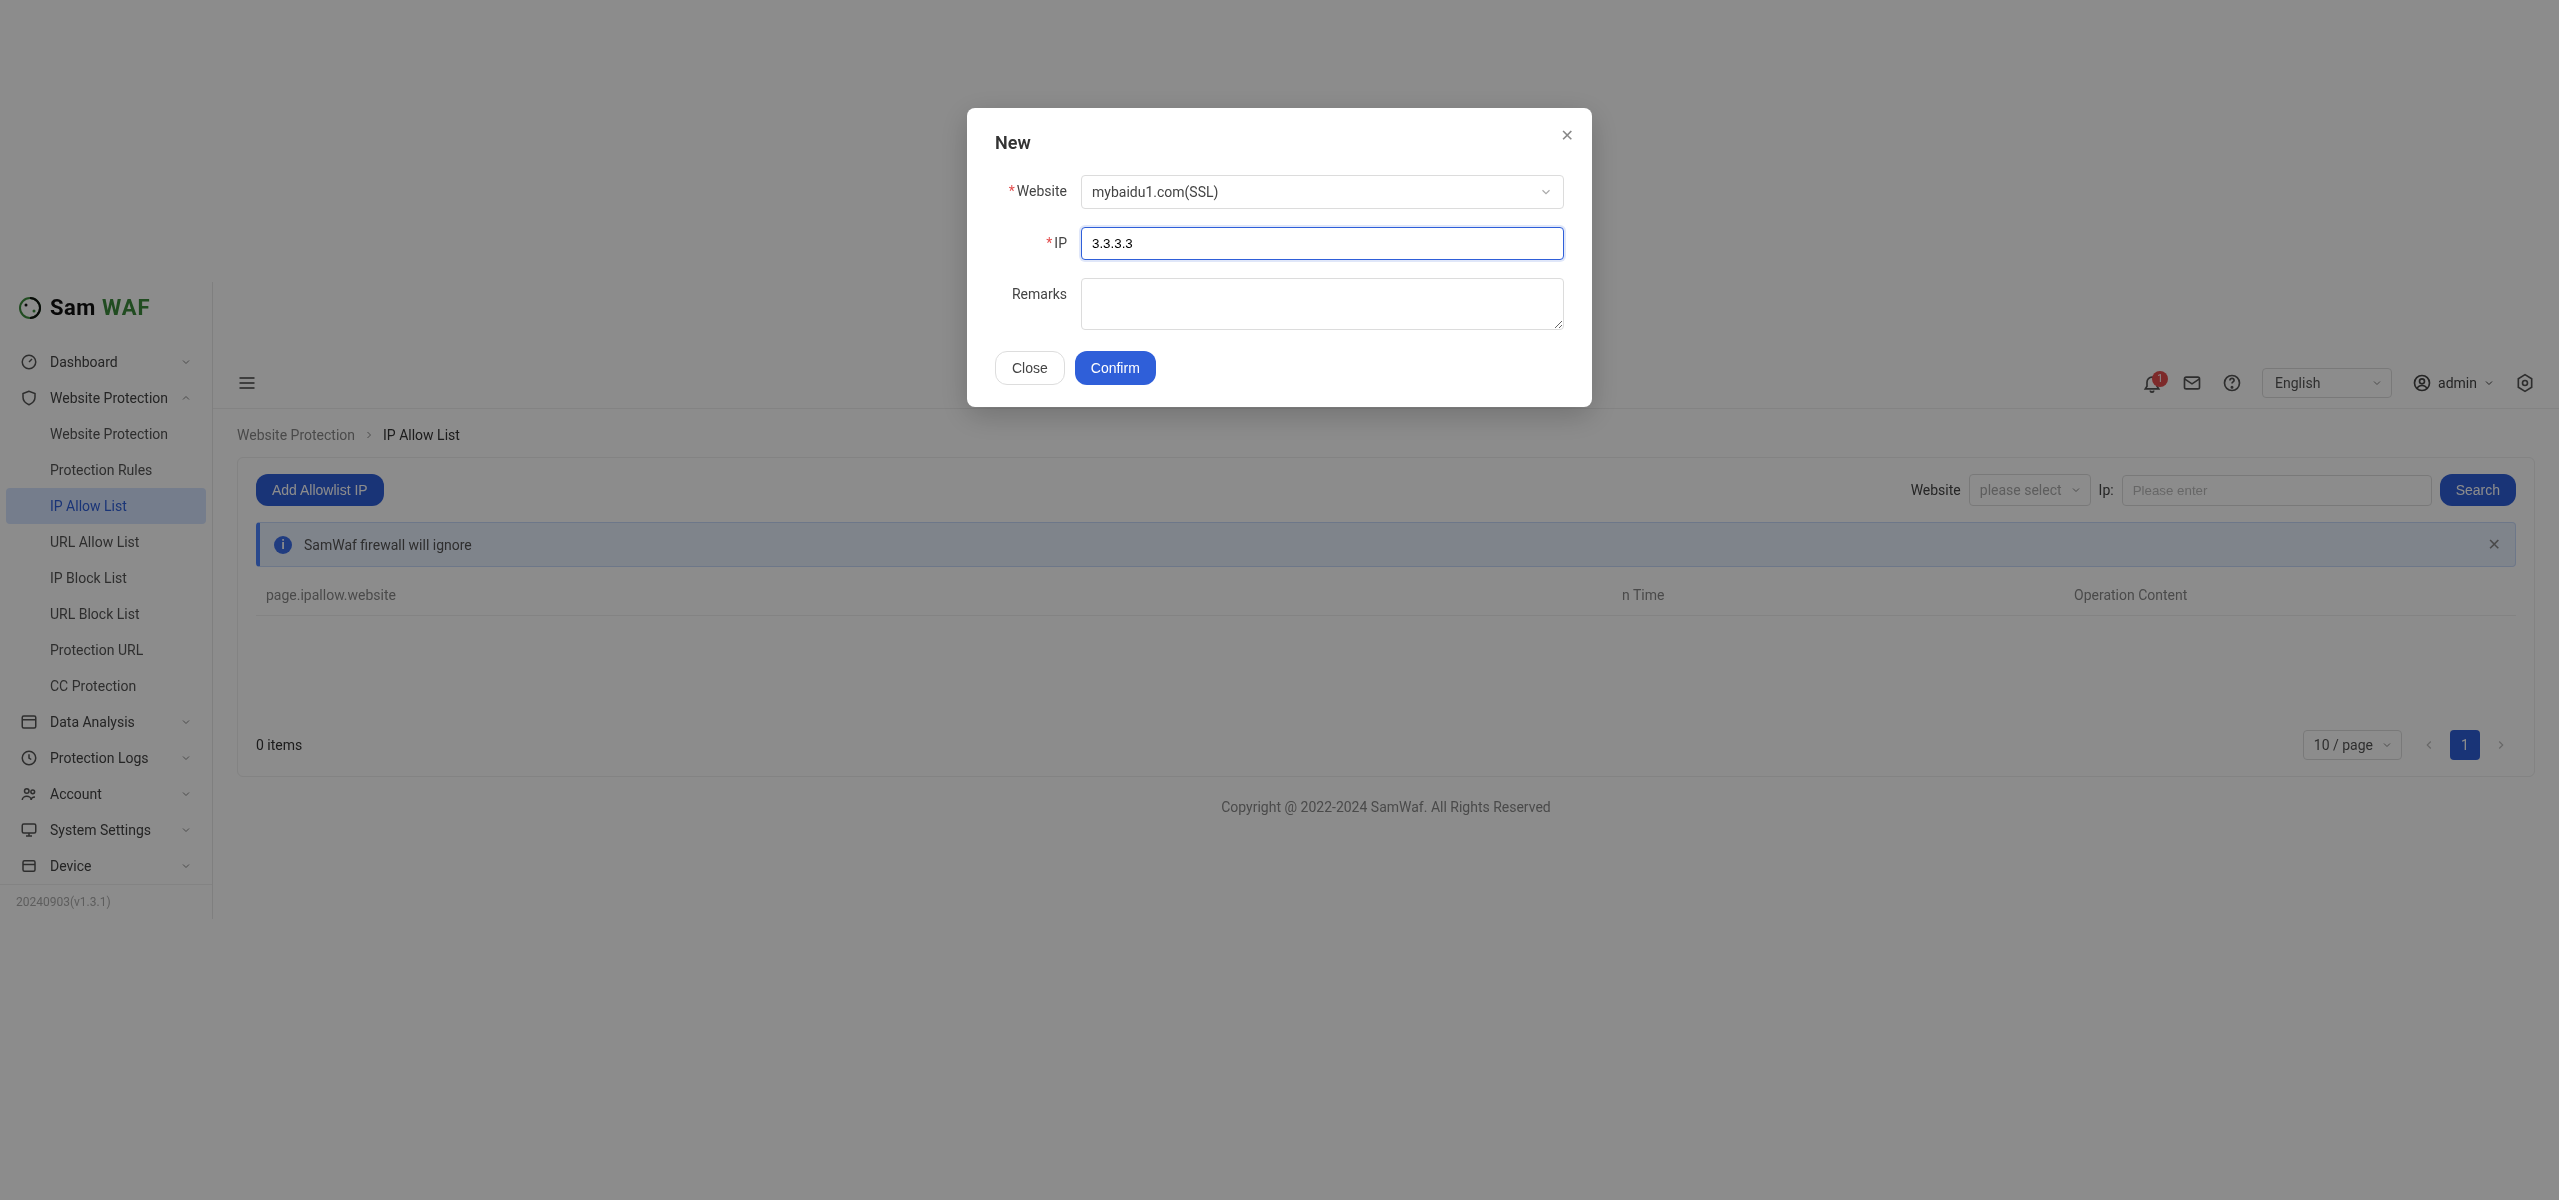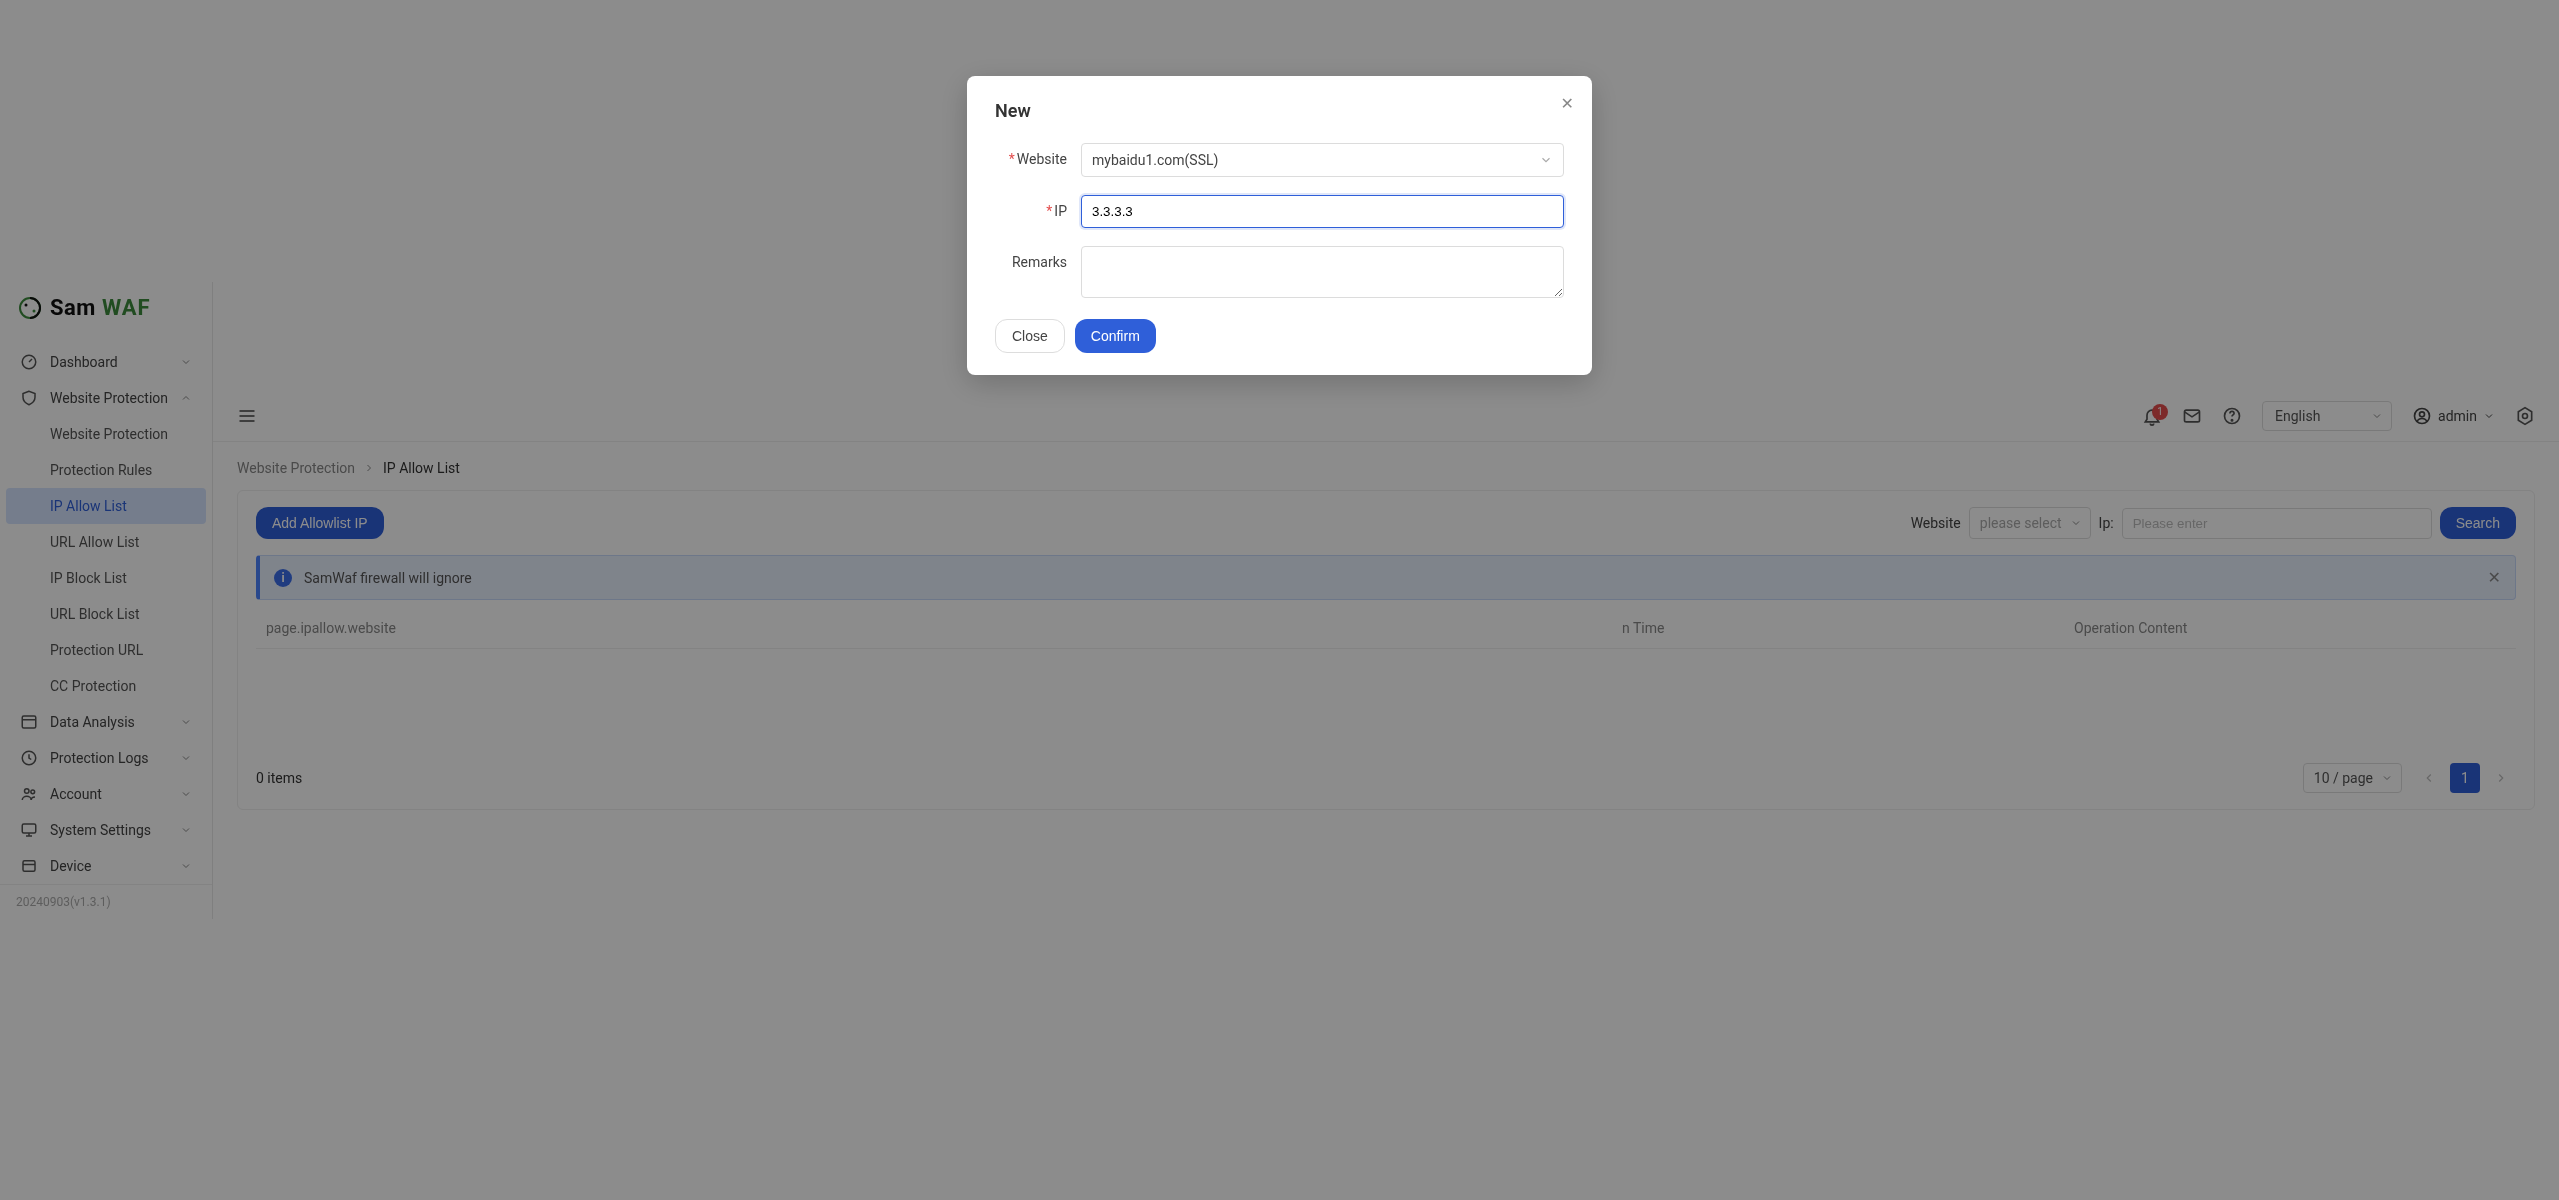--- a/index.html
+++ b/index.html
@@ -52,21 +52,21 @@
   .table-empty { flex:1; }
   .panel-footer { display:flex; align-items:center; padding-top:18px; margin-top:auto;}
   .page-size { border:1px solid #ddd; border-radius:4px; padding:6px 28px 6px 10px; position:relative; color:#555; margin-left:auto; cursor:pointer;}
   .page-size .chev { position:absolute; right:8px; top:50%; transform:translateY(-50%); color:#888;}
   .pager { display:flex; align-items:center; gap:6px; margin-left:12px;}
   .pager-btn { width:30px; height:30px; display:flex; align-items:center; justify-content:center; border-radius:4px; color:#bbb; cursor:pointer;}
   .pager-num { background:#2f5fd9; color:#fff; }
   .app-footer { text-align:center; color:#888; padding:22px 0 28px; font-size:14px;}
   
   .overlay { position:fixed; inset:0; background:rgba(0,0,0,0.45); display:flex; align-items:flex-start; justify-content:center; z-index:1000;}
-  .modal { background:#fff; border-radius:8px; width:625px; margin-top:76px; padding:24px 28px 22px; box-shadow:0 8px 30px rgba(0,0,0,0.2); position:relative;}
+  .modal { background:#fff; border-radius:8px; width:625px; margin-top:108px; padding:24px 28px 22px; box-shadow:0 8px 30px rgba(0,0,0,0.2); position:relative;}
   .modal-title { font-size:18px; font-weight:600; margin-bottom:22px;}
   .modal-close { position:absolute; top:18px; right:18px; color:#888; cursor:pointer; font-size:16px;}
   .form-row { display:flex; align-items:flex-start; margin-bottom:18px;}
   .form-label { width:86px; text-align:right; padding-right:14px; padding-top:8px; color:#444;}
   .form-label .req { color:#e34d4d; margin-right:2px;}
   .form-control { flex:1;}
   .form-select { border:1px solid #dcdcdc; border-radius:4px; padding:8px 30px 8px 10px; width:100%; color:#444; position:relative; cursor:pointer;}
   .form-select .chev { position:absolute; right:10px; top:50%; transform:translateY(-50%); color:#aaa;}
   .form-input { border:1px solid #2f5fd9; border-radius:4px; padding:8px 10px; width:100%; outline:none; box-shadow:0 0 0 2px rgba(47,95,217,0.15);}
   .form-textarea { border:1px solid #dcdcdc; border-radius:4px; padding:8px 10px; width:100%; min-height:52px; resize:vertical; outline:none;}
@@ -357,20 +357,21 @@
             <span class="pager-btn pager-num">1</span>
             <span class="pager-btn">
                 <svg width="14" height="14" viewBox="0 0 24 24" fill="none" stroke="currentColor" stroke-width="2">
                   <polyline points="9 6 15 12 9 18"></polyline>
                 </svg>
               </span>
           </div>
         </div>
       </div>
 
+      <div class="app-footer">Copyright @ 2022-2024 SamWaf. All Rights Reserved</div>
     </div>
   </div>
 </div>
 
 <div class="overlay">
   <div class="modal">
     <div class="modal-title">New</div>
     <span class="modal-close">✕</span>
 
     <div class="form-row">

